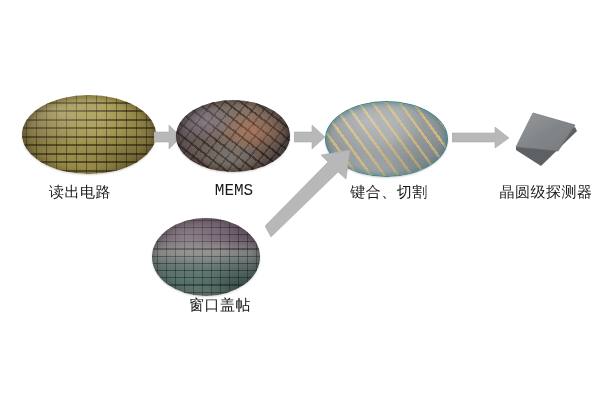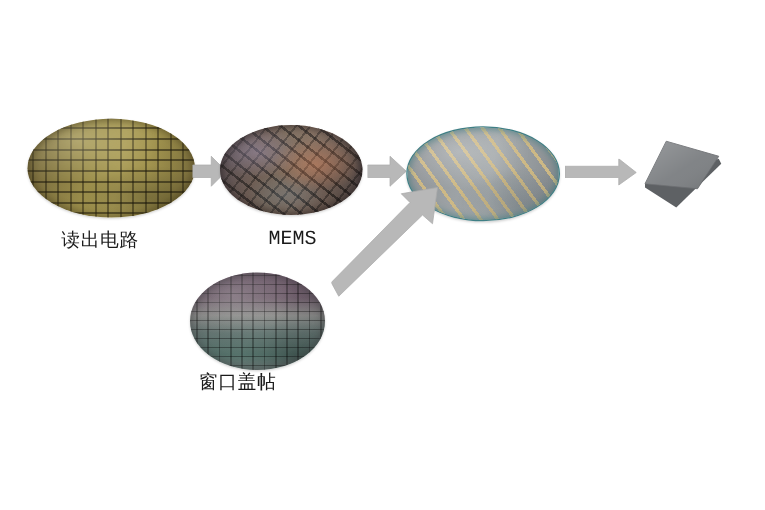--- a/index.html
+++ b/index.html
@@ -183,21 +183,21 @@
 
   
   .arrow { position: absolute; }
   .arrow svg { display: block; }
 
   
   #label-readout   { left: 80px;  top: 183px; }
   #label-mems      { left: 234px; top: 182px; font-family: Liberation Mono, monospace; }
   #label-bonded    { left: 389px; top: 183px; }
   #label-detector  { left: 546px; top: 183px; }
-  #label-cap       { left: 190px; top: 296px; }
+  #label-cap       { left: 220px; top: 296px; }
 </style>
 </head>
 <body>
 
 <div id="stage">
 
   <div class="wafer" id="wafer-readout">
     <div class="grid"></div>
     <div class="sheen"></div>
     <div class="rimlight"></div>
@@ -221,20 +221,21 @@
     <svg width="32" height="26" viewBox="0 0 32 26">
       <polygon points="0,8 18,8 18,1 31,13 18,25 18,18 0,18" fill="#b8b8b8" stroke="#ababab" stroke-width="0.6"></polygon>
     </svg>
   </div>
 
   <div class="wafer" id="wafer-bonded">
     <div class="grid"></div>
     <div class="sheen"></div>
     <div class="rimlight"></div>
   </div>
+  <div class="step-label" id="label-bonded">键合、切割</div>
 
   <div class="arrow" id="arrow-3" style="left:452px; top:127px;">
     <svg width="58" height="22" viewBox="0 0 58 22">
       <polygon points="0,6 43,6 43,0 57,11 43,21 43,15 0,15" fill="#b8b8b8" stroke="#ababab" stroke-width="0.6"></polygon>
     </svg>
   </div>
 
   <div id="chip-detector">
     <svg width="66" height="58" viewBox="0 0 66 58">
 
@@ -245,20 +246,21 @@
       <polygon points="20,2 62,14 45,40 3,36" fill="url(#chipgrad)"></polygon>
       <defs>
         <linearGradient id="chipgrad" x1="0" y1="0" x2="1" y2="1">
           <stop offset="0%" stop-color="#ffffff" stop-opacity="0.22"></stop>
           <stop offset="55%" stop-color="#ffffff" stop-opacity="0.04"></stop>
           <stop offset="100%" stop-color="#000000" stop-opacity="0.12"></stop>
         </linearGradient>
       </defs>
     </svg>
   </div>
+  <div class="step-label" id="label-detector">晶圆级探测器</div>
 
   <div class="arrow" id="arrow-4" style="left:265px; top:146px;">
     <svg width="88" height="92" viewBox="0 0 88 92">
       <polygon points="0,80 6,91 73,26 81,33 85,4 56,9 63,16" fill="#b8b8b8" stroke="#ababab" stroke-width="0.6"></polygon>
     </svg>
   </div>
 
   <div class="wafer" id="wafer-cap">
     <div class="grid"></div>
     <div class="tint"></div>

